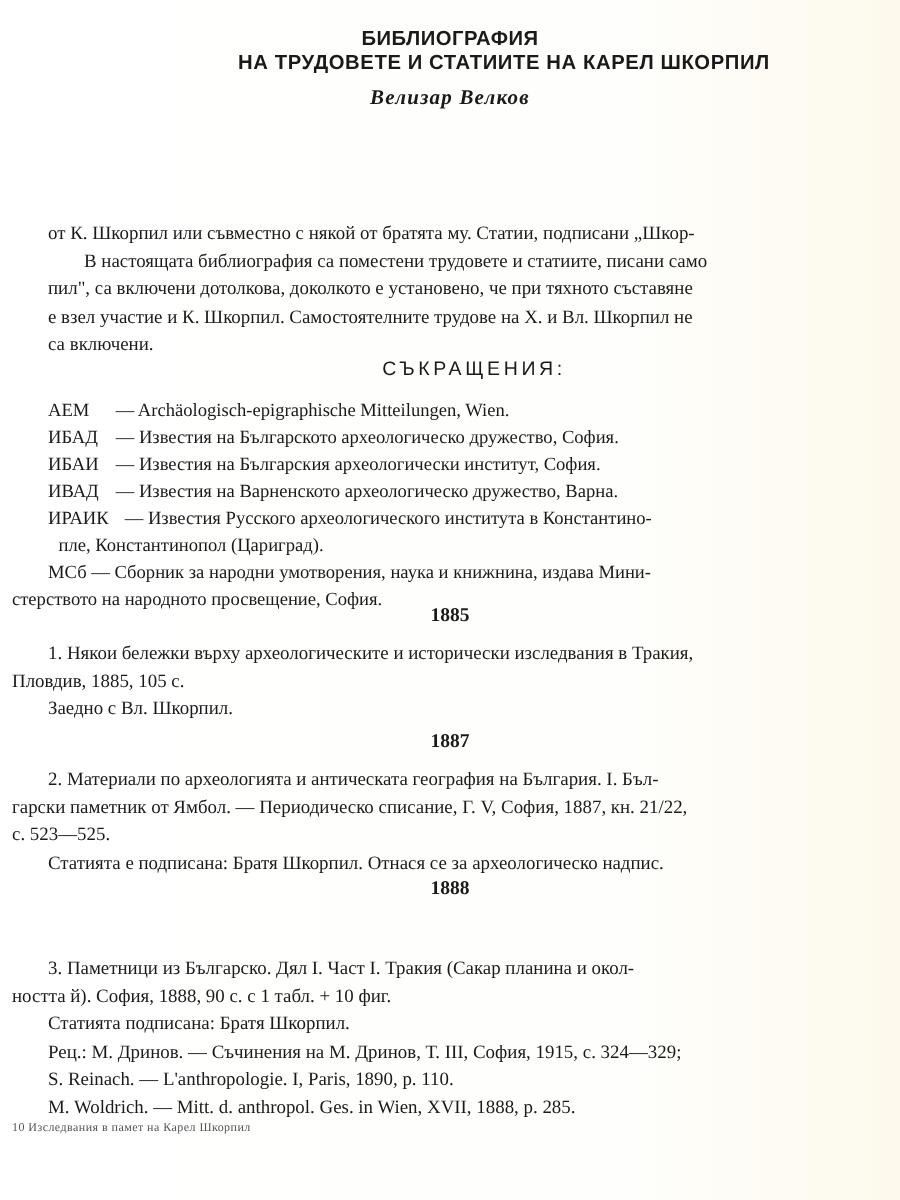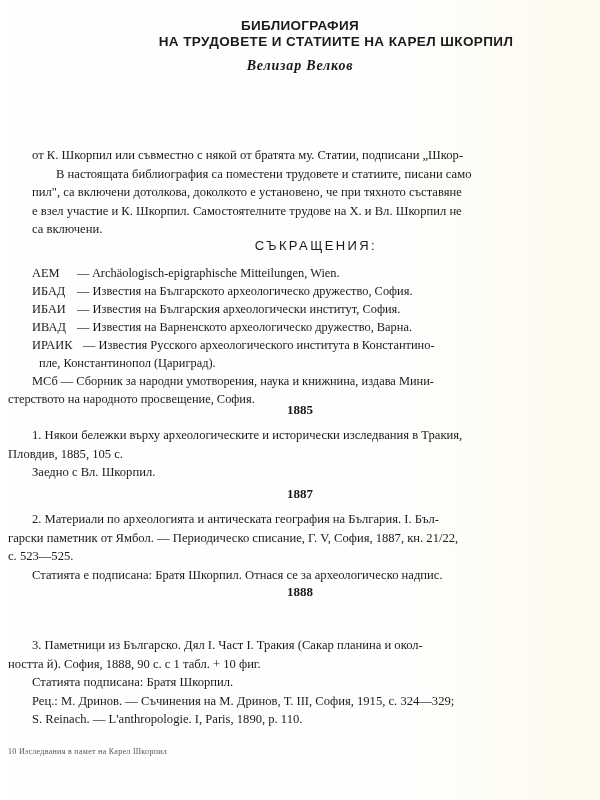--- a/index.html
+++ b/index.html
@@ -106,16 +106,17 @@
     <span class="ln indent">Статията е подписана: Братя Шкорпил. Отнася се за археологическо надпис.</span>
   </div>
 
   <div class="year" style="top:584px;">1888</div>
   <div class="para" style="top:636px; left:8px; width:540px;">
     <span class="ln indent">3. Паметници из Българско. Дял I. Част I. Тракия (Сакар планина и окол-</span>
     <span class="ln">ността й). София, 1888, 90 с. с 1 табл. + 10 фиг.</span>
     <span class="ln indent">Статията подписана: Братя Шкорпил.</span>
     <span class="ln indent">Рец.: М. Дринов. — Съчинения на М. Дринов, Т. III, София, 1915, с. 324—329;</span>
     <span class="ln indent">S. Reinach. — L'anthropologie. I, Paris, 1890, p. 110.</span>
+    <span class="ln indent">M. Woldrich. — Mitt. d. anthropol. Ges. in Wien, XVII, 1888, p. 285.</span>
   </div>
 
   <div class="footer">10  Изследвания в памет на Карел Шкорпил</div>
 </div>
 
 </body></html>

